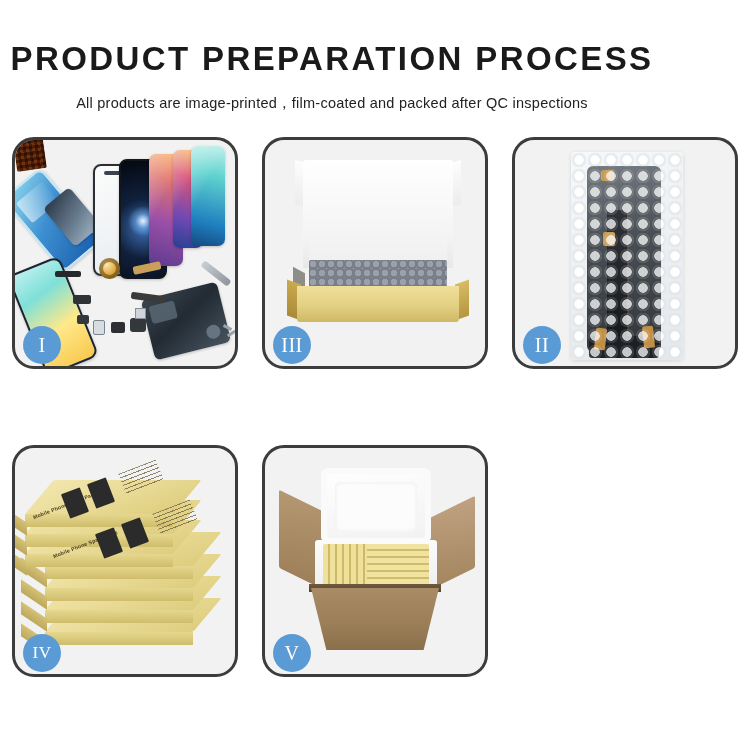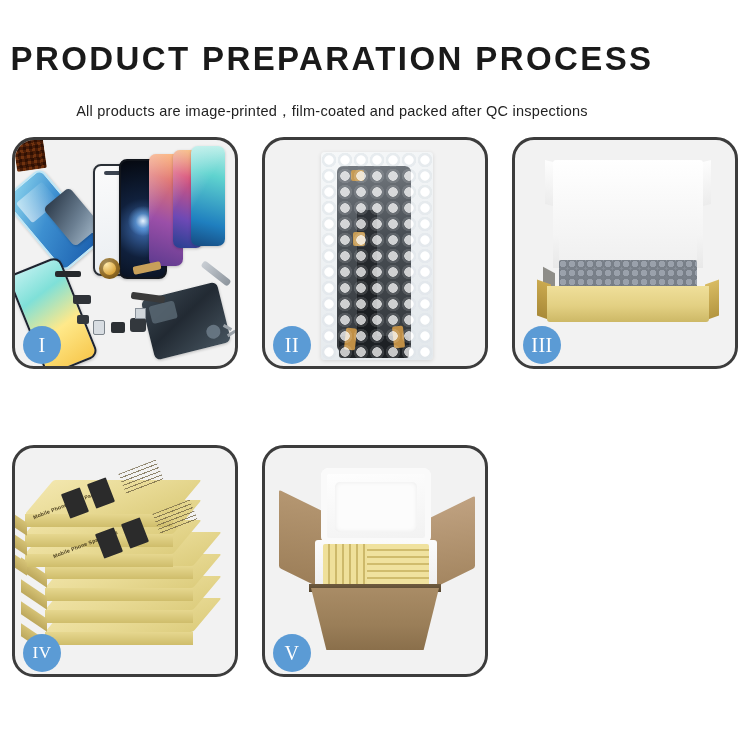--- a/index.html
+++ b/index.html
@@ -13,21 +13,21 @@
   #page { position: relative; width: 750px; height: 750px; background: #fff; }
 
   
   .header { position: absolute; left: 0; top: 0; width: 664px; text-align: center; }
   .title {
     margin: 0; padding-top: 42px;
     font-size: 33px; font-weight: 700; letter-spacing: 2.4px;
     color: #1a1a1a; line-height: 1.05; white-space: nowrap;
   }
   .subtitle {
-    margin: 12px; padding-top: 13px;
+    margin: 4px; padding-top: 13px;
     font-size: 14.5px; font-weight: 400; letter-spacing: .25px;
     color: #222; white-space: nowrap;
   }
 
   
   .grid {
     position: absolute; left: 12px; top: 137px;
     width: 726px; height: 540px;
     display: grid;
     grid-template-columns: repeat(3, 226px);
@@ -385,50 +385,50 @@
         <div class="p1-sm6"></div>
         <div class="p1-tool"></div>
         <div class="p1-screw1"></div>
         <div class="p1-screw2"></div>
       </div>
       <div class="badge">I</div>
     </div>
 
     <div class="panel">
       <div class="stage">
+        <div class="p3-lidL"></div>
+        <div class="p3-lidR"></div>
+        <div class="p3-lid"></div>
+        <div class="p3-foam"></div>
+        <div class="p3-fill"></div>
+        <div class="p3-side"></div>
+        <div class="p3-frontL"></div>
+        <div class="p3-frontR"></div>
+        <div class="p3-front"></div>
+      </div>
+      <div class="badge">III</div>
+    </div>
+
+    <div class="panel">
+      <div class="stage">
         <div class="p2-bag"></div>
         <div class="p2-part"></div>
         <div class="p2-strip"></div>
         <div class="p2-gold1"></div>
         <div class="p2-gold2"></div>
         <div class="p2-dark"></div>
         <div class="p2-gold3"></div>
         <div class="p2-gold4"></div>
         <div class="p2-bubbleover"></div>
       </div>
       <div class="badge">II</div>
     </div>
 
     <div class="panel">
       <div class="stage">
-        <div class="p3-lidL"></div>
-        <div class="p3-lidR"></div>
-        <div class="p3-lid"></div>
-        <div class="p3-foam"></div>
-        <div class="p3-fill"></div>
-        <div class="p3-side"></div>
-        <div class="p3-frontL"></div>
-        <div class="p3-frontR"></div>
-        <div class="p3-front"></div>
-      </div>
-      <div class="badge">III</div>
-    </div>
-
-    <div class="panel">
-      <div class="stage">
 
         <div class="bx" style="left:30px; top:150px;">
           <div class="top"></div>
             <div class="side"></div>
             <div class="edge"></div>
         </div>
         <div class="bx" style="left:30px; top:128px;">
           <div class="top"></div>
             <div class="side"></div>
             <div class="edge"></div>

